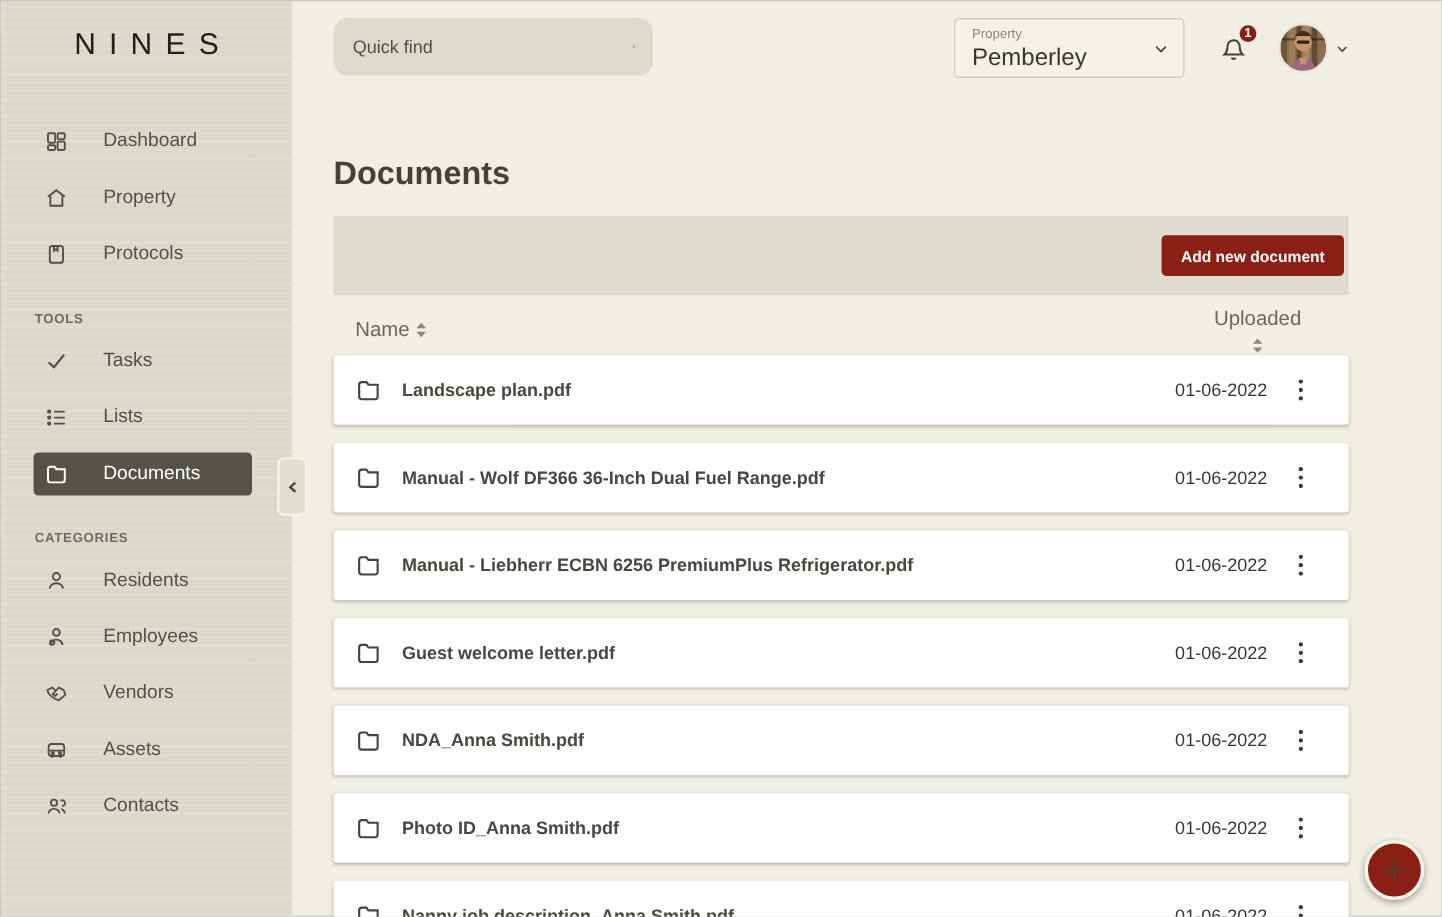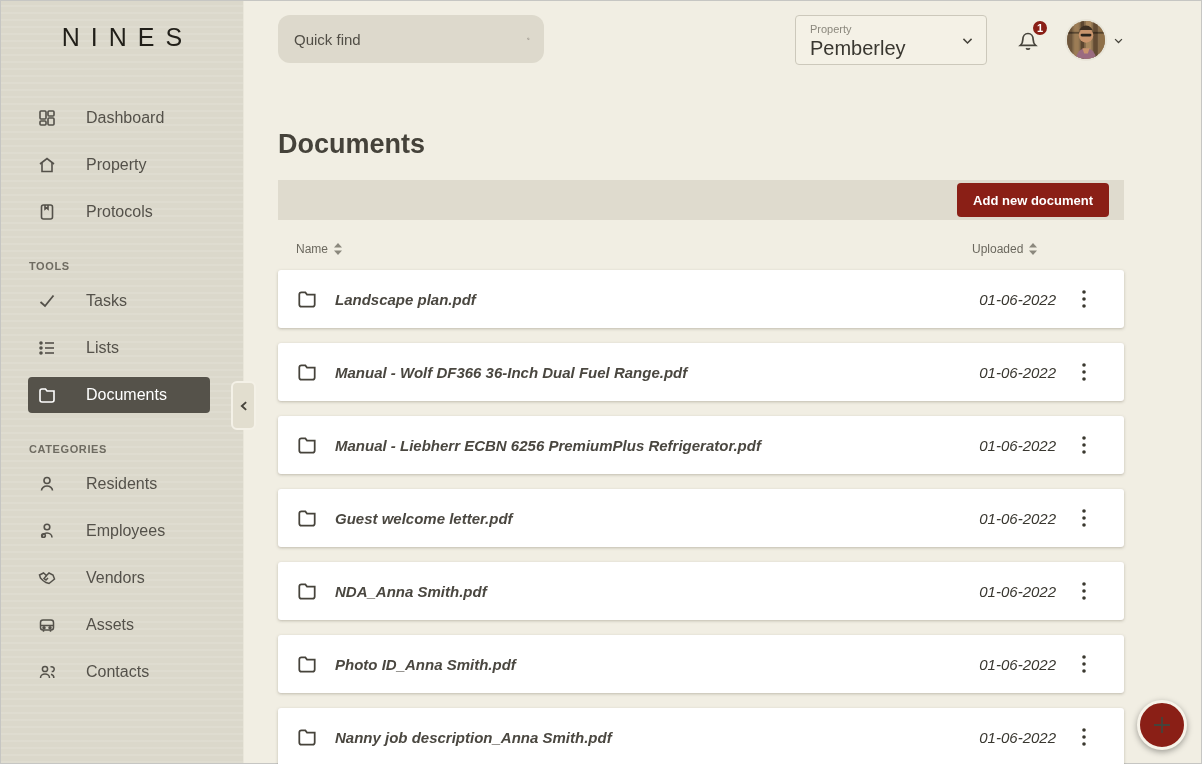--- a/index.html
+++ b/index.html
@@ -79,40 +79,40 @@
     border:2px solid #f1eee3;
   }
   .avatar-wrap { display:flex; align-items:center; margin-left:24px; cursor:pointer; }
   .avatar { width:42px; height:42px; border-radius:50%; overflow:hidden; border:2px solid #e8e5d9; }
   .avatar svg { width:100%; height:100%; display:block; }
   .avatar-chev { width:11px; height:11px; stroke:#3c3a33; margin-left:6px; }
 
   .page-title { margin-top:50px; font-size:27px; font-weight:bold; color:#45423a; }
 
   .toolbar-strip {
-    margin-top:20px; height:40px; background:#dfdbce;
-    display:flex; align-items:center; justify-content:flex-end; padding-right:15px;
+    margin-top:20px; height:66px; background:#dfdbce;
+    display:flex; align-items:center; justify-content:flex-end; padding-right:4px;
   }
   .add-btn {
     height:34px; padding:0 16px; background:#8a1f16; color:#fff;
     border:none; border-radius:4px; font-family:"Liberation Sans", sans-serif;
     font-size:13px; font-weight:bold; cursor:pointer;
   }
 
   .table-header { display:flex; align-items:center; margin-top:16px; height:25px; padding-left:18px; }
-  .th { display:flex; align-items:center; gap:6px; font-size:12px; color:#6b685e; cursor:pointer; }
-  .th-uploaded-cell { width:178px; padding-left:26px; margin-left:auto; }
+  .th { display:flex; align-items:center; gap:6px; font-size:17px; color:#6b685e; cursor:pointer; }
+  .th-uploaded-cell { width:178px; padding-left:26px; margin-left:auto;flex-direction:column; }
   .sort-icon { width:8px; height:12px; }
   .sort-icon path { fill:#8b887d; }
 
   .rows { margin-top:9px; }
   .row {
     height:58px; background:#ffffff; border-radius:3px; margin-bottom:15px;
     display:flex; align-items:center; padding:0 12px 0 18px;
-    box-shadow:0 1px 3px rgba(96,90,72,.35); cursor:pointer;font-style:italic;
+    box-shadow:0 1px 3px rgba(96,90,72,.35); cursor:pointer;
   }
   .row .folder { width:22px; height:22px; stroke:#514e46; flex:none; }
   .row .fname { margin-left:17px; font-size:15px; font-weight:bold; color:#4a4740; }
   .row .date { margin-left:auto; width:110px; text-align:right; font-size:15px; color:#393730; }
   .row .kebab {
     width:56px; display:flex; justify-content:center; align-items:center; cursor:pointer;
   }
   .row .kebab svg { width:4px; height:18px; }
   .row .kebab circle { fill:#3a382f; }
 

